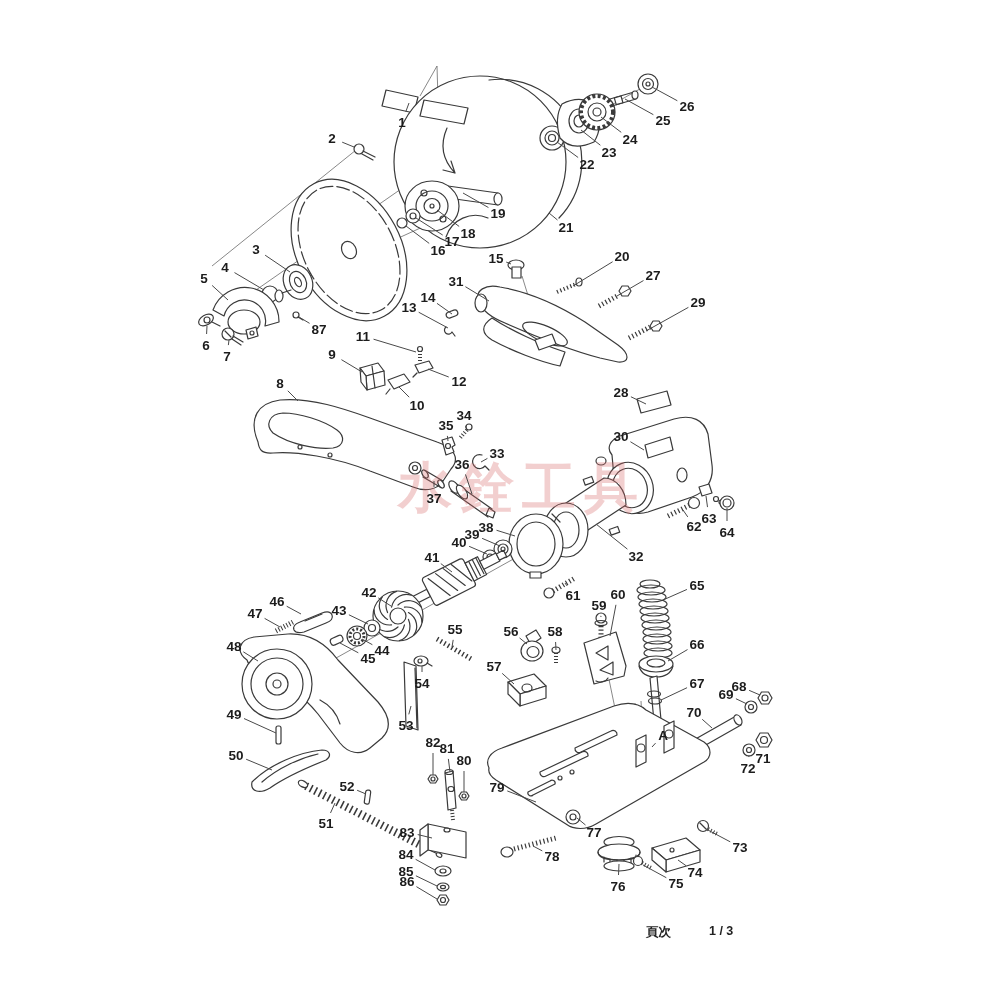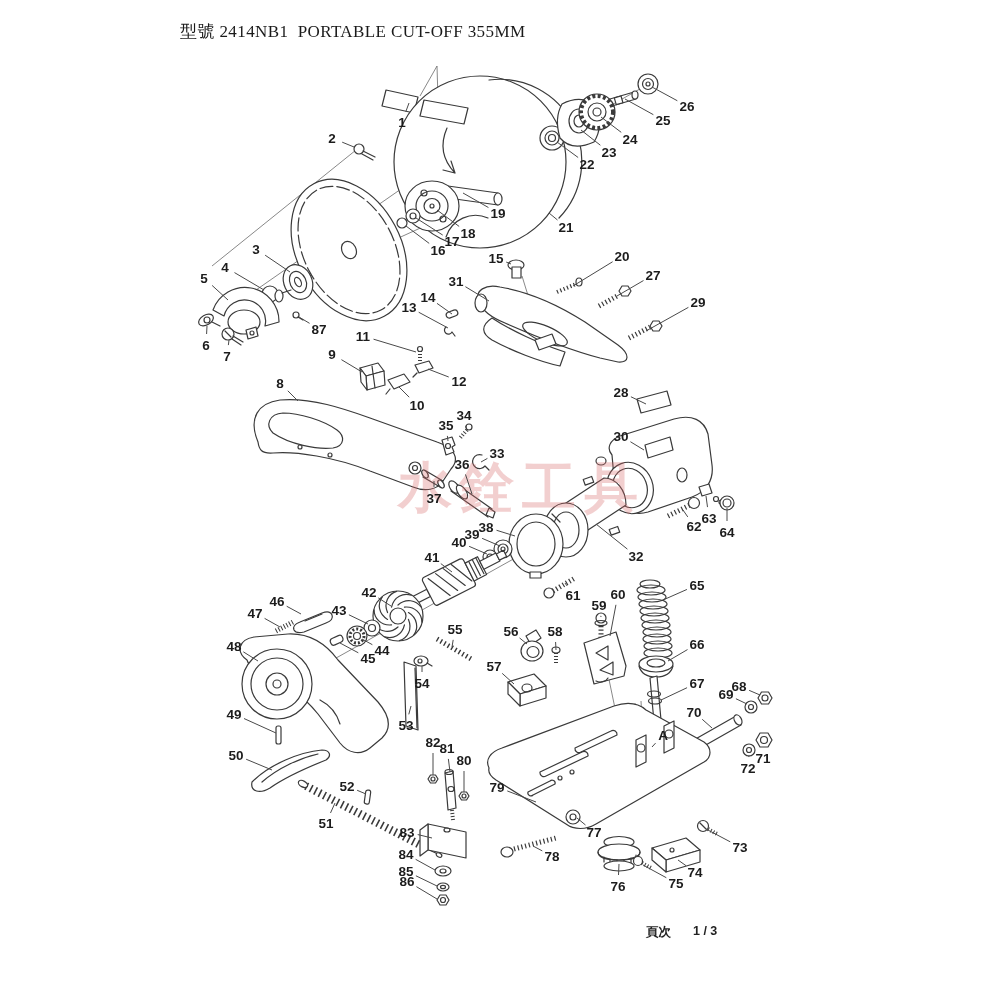--- a/index.html
+++ b/index.html
@@ -1,39 +1,38 @@
 <!DOCTYPE html>
 <html style="--ink: #3a3a3a; --wm: rgba(214,106,106,0.32);"><head>
 <meta charset="utf-8">
 <style>
   :root { --ink:#3a3a3a; --wm:rgba(214,106,106,.32); }
   html,body{margin:0;padding:0;background:#fff;}
   .page{position:relative;width:992px;height:992px;background:#fff;overflow:hidden;
         font-family:"Liberation Sans",sans-serif;}
   .title{position:absolute;left:180px;top:20px;font-family:"Liberation Serif",serif;
          font-size:17px;color:#1a1a1a;letter-spacing:.4px;white-space:pre;}
-  .footer{position:absolute;left:646px;top:924px;display:flex;gap:22px;
+  .footer{position:absolute;left:646px;top:924px;display:flex;gap:38px;
           font-size:12.5px;font-weight:bold;color:#222;}
   svg.diagram{position:absolute;left:0;top:0;}
   svg .art *{vector-effect:non-scaling-stroke;}
   .s{stroke:var(--ink);stroke-width:1.2;fill:none;stroke-linejoin:round;stroke-linecap:round;}
   .w{stroke:var(--ink);stroke-width:1.2;fill:#fff;stroke-linejoin:round;}
   .thin{stroke:#6a6a6a;stroke-width:.8;fill:none;}
   .thread{stroke:var(--ink);fill:none;}
   .leader{stroke:#4a4a4a;stroke-width:1;}
   .callout{font-family:"Liberation Sans",sans-serif;font-size:13.5px;font-weight:600;
            fill:#1c1c1c;text-anchor:middle;dominant-baseline:central;}
   .watermark{font-family:"DejaVu Sans",sans-serif;font-size:54px;font-weight:bold;
              fill:var(--wm);letter-spacing:8px;}
 </style>
 </head>
 <body>
 
 <div class="page">
-  <div class="title">型號 2414NB1  PORTABLE CUT-OFF 355MM</div>
 
   <svg id="diagram-svg" class="diagram" width="992" height="992" viewBox="0 0 992 992">
     <defs>
       <path id="fanblade" d="M398,605 C406,598 416,600 421,607" class="s"></path>
     </defs>
 
     <g class="art">
 
       <g>
         <polyline class="thin" points="420,96 437,66 439,133"></polyline>

